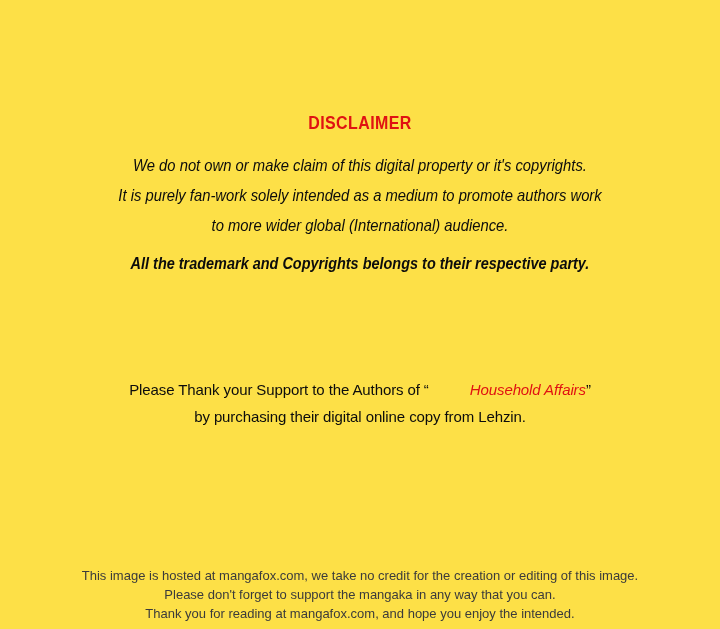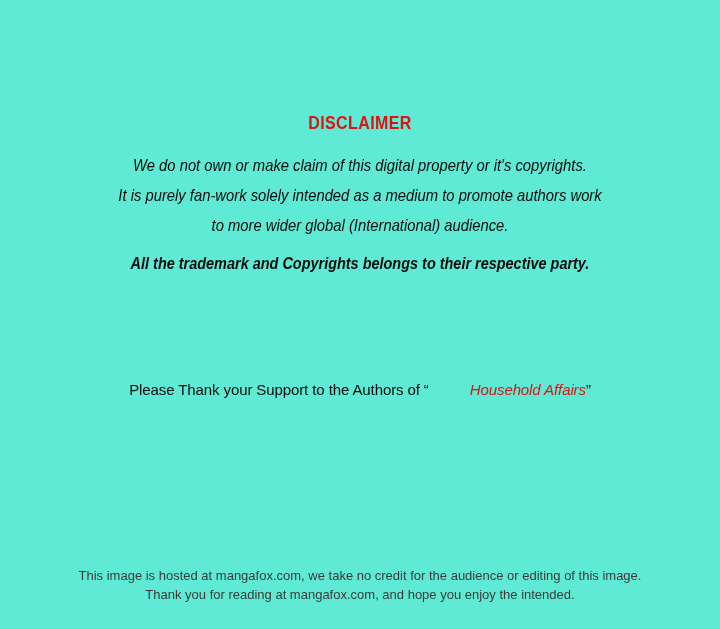--- a/index.html
+++ b/index.html
@@ -4,21 +4,21 @@
 <style>
   html, body {
     margin: 0;
     padding: 0;
     background: #ffffff;
   }
   #page {
     position: relative;
     width: 720px;
     height: 629px;
-    background: #5eead4;
+    background: #fde047;
     overflow: hidden;
     font-family: "Liberation Sans", sans-serif;
     color: #0c0c0c;
   }
   .centered {
     position: absolute;
     left: 0;
     right: 0;
     text-align: center;
   }
@@ -76,20 +76,22 @@
   <div id="para" class="centered">
     <div>We do not own or make claim of this digital property or it's copyrights.</div>
     <div>It is purely fan-work solely intended as a medium to promote authors work</div>
     <div>to more wider global (International) audience.</div>
   </div>
 
   <div id="trademark" class="centered">All the trademark and Copyrights belongs to their respective party.</div>
 
   <div id="support" class="centered">
     <div><span>Please Thank your Support to the Authors of “</span><span class="manga-title">Household Affairs</span><span>”</span></div>
+    <div>by purchasing their digital online copy from Lehzin.</div>
   </div>
 
   <div id="footer" class="centered">
-    <div>This image is hosted at mangafox.com, we take no credit for the audience or editing of this image.</div>
+    <div>This image is hosted at mangafox.com, we take no credit for the creation or editing of this image.</div>
+    <div>Please don't forget to support the mangaka in any way that you can.</div>
     <div>Thank you for reading at mangafox.com, and hope you enjoy the intended.</div>
   </div>
 
 </div>
 
 </body></html>

